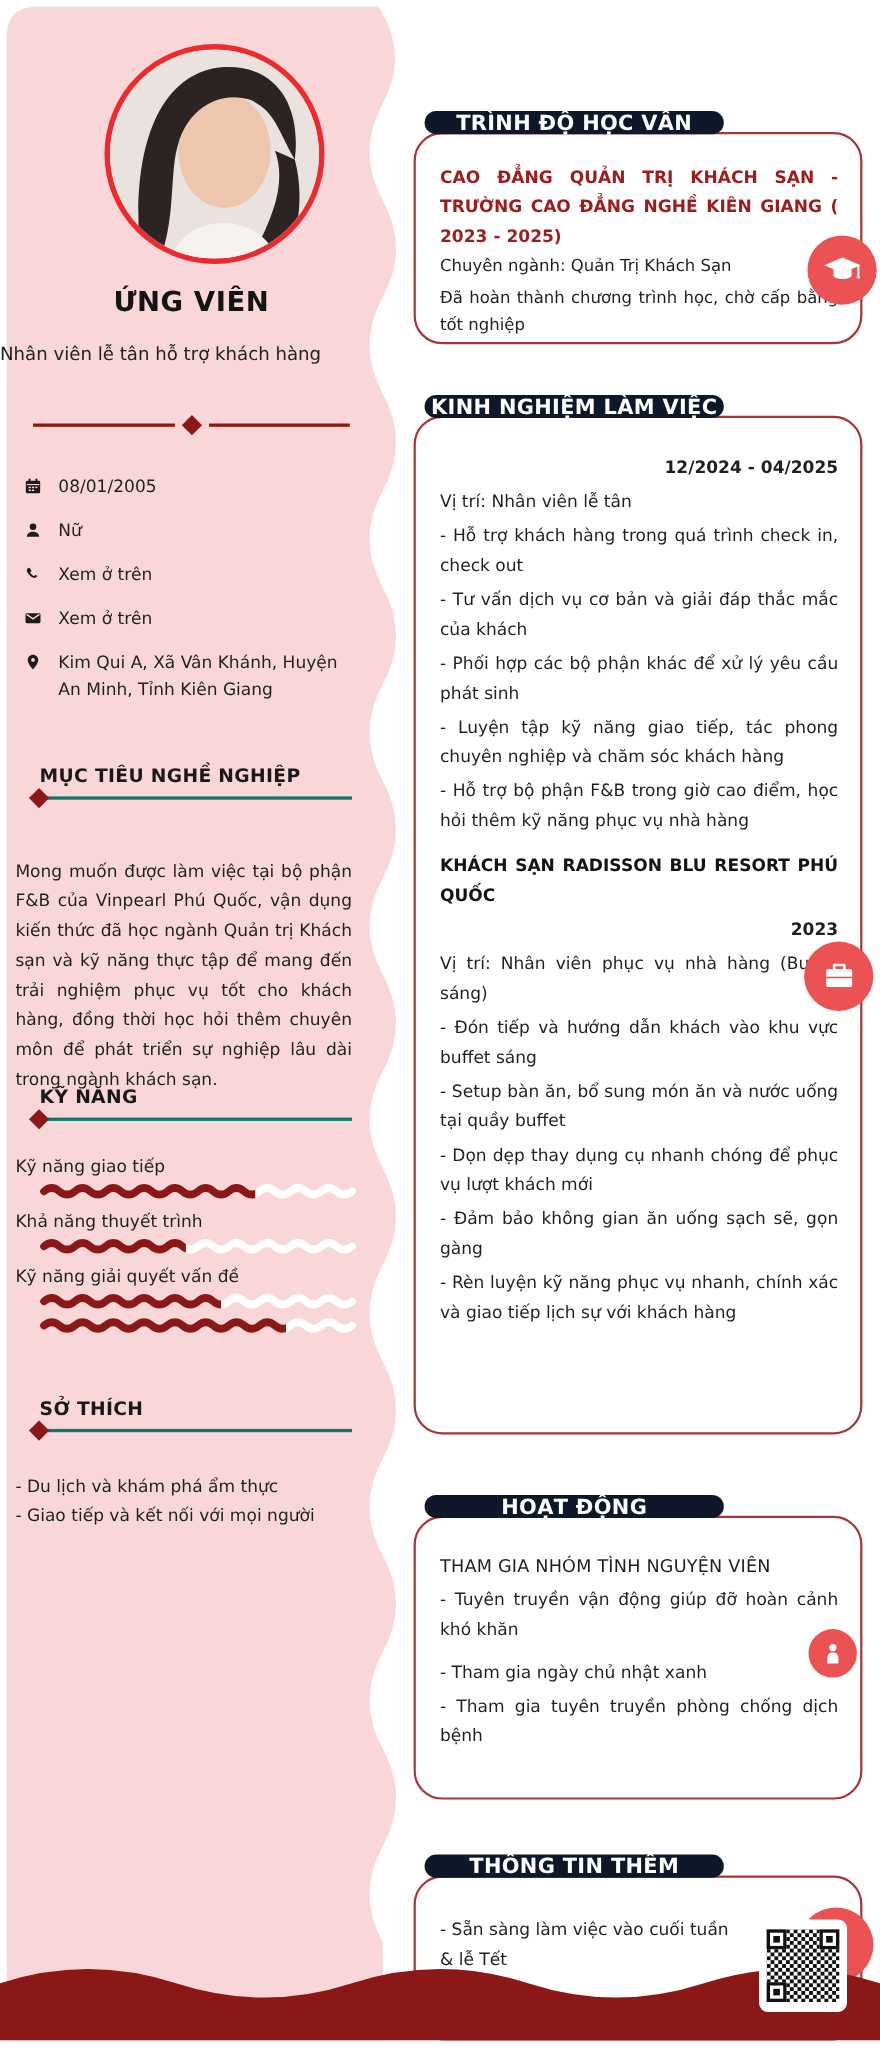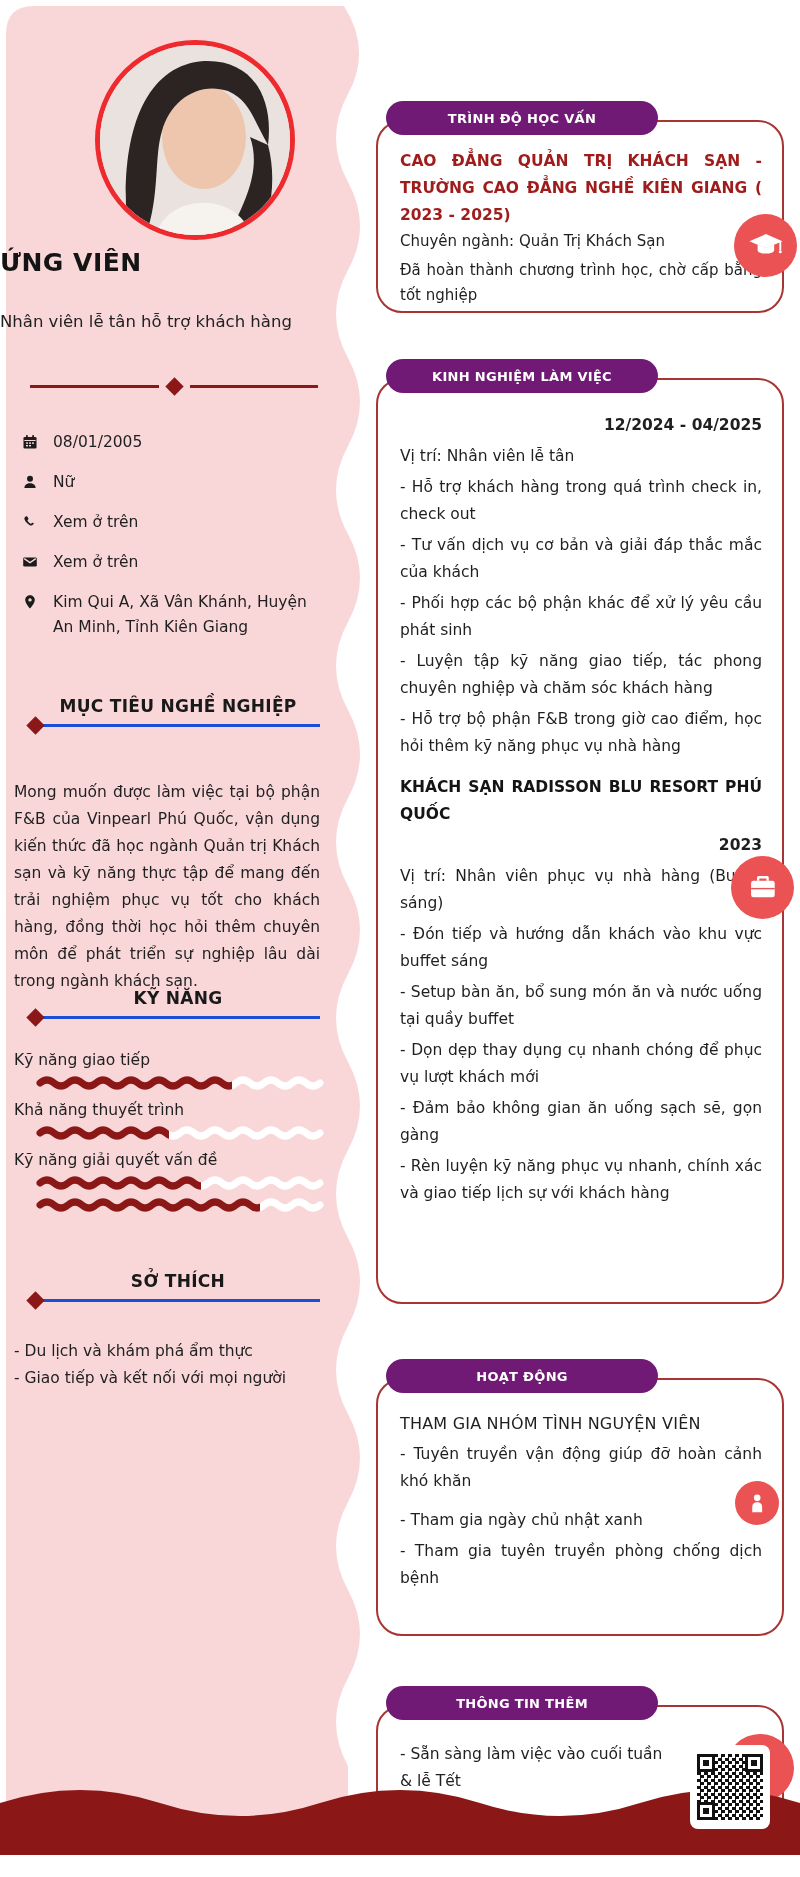--- a/index.html
+++ b/index.html
@@ -3,48 +3,48 @@
 <meta charset="utf-8">
 <style>
   html,body{margin:0;padding:0;background:#fff;}
   .page{position:relative;width:800px;height:1877px;background:#ffffff;overflow:hidden;
         font-family:"DejaVu Sans","Liberation Sans",sans-serif;color:#1f1f1f;}
   svg{display:block}
   
   .sidebar-svg{position:absolute;left:0;top:0;z-index:1}
   .photo{position:absolute;left:95px;top:40px;width:190px;height:190px;border-radius:50%;
          border:5px solid #ef2a2e;overflow:hidden;background:#ece7e4;z-index:2}
-  .name{position:absolute;left:0;top:248px;width:348px;font-size:25px;
+  .name{position:absolute;left:0;top:260px;width:348px;text-align:center;font-size:25px;
         font-weight:bold;letter-spacing:.5px;color:#141414;z-index:2}
   .subtitle{position:absolute;left:0;top:312px;width:348px;font-size:16.5px;color:#222;z-index:2}
   .divider{position:absolute;left:30px;top:380px;width:288px;display:flex;align-items:center;z-index:2}
   .divider .ln{flex:1;height:2.5px;background:#8b1717}
   .dm{width:13px;height:13px;background:#8b1717;transform:rotate(45deg)}
   .divider .dm{margin:0 9px}
   .details{position:absolute;left:22px;top:430px;width:298px;z-index:2}
   .drow{display:flex;margin-bottom:15px;font-size:15.5px;line-height:25px}
   .drow .ic{width:18px;margin-right:13px;flex:none;padding-top:4px}
-  .sb-head{position:absolute;left:36px;width:284px;z-index:2;text-align:center;font-weight:bold;
-           font-size:17px;color:#191919;padding-bottom:8px;border-bottom:3px solid #1d4ed8;letter-spacing:.3px}
+  .sb-head{position:absolute;left:36px;width:284px;z-index:2;text-align:left;font-weight:bold;
+           font-size:17px;color:#191919;padding-bottom:8px;border-bottom:3px solid #0f766e;letter-spacing:.3px}
   .sb-head .dm{position:absolute;left:-7px;bottom:-8px}
   .objective-text{position:absolute;left:14px;top:779px;width:306px;font-size:15.5px;
                   line-height:27px;text-align:justify;z-index:2}
   .skills{position:absolute;left:14px;top:1048px;width:306px;z-index:2}
   .skill-label{font-size:15.5px;line-height:24px;margin-bottom:4px}
   .skill-bar{position:relative;width:284px;height:14px;margin:0 0 8px 22px}
   .bar-svg{position:absolute;left:0;top:0;width:290px;height:14px}
   .bar-fill{position:absolute;left:0;top:0;height:14px;overflow:hidden}
   .wavepath{fill:none;stroke-width:7;stroke-linecap:round}
   .hobbies{position:absolute;left:14px;top:1338px;width:306px;font-size:15.5px;line-height:27px;z-index:2}
   
   .sec-box{position:absolute;left:376px;width:408px;border:2px solid #a93434;border-radius:26px;
            background:#fff;z-index:2;box-sizing:border-box;overflow:hidden;
            font-size:15.5px;line-height:27px}
-  .pill{position:absolute;left:386px;width:272px;height:34px;background:#701a75;border-radius:20px;
-        color:#fff;font-weight:bold;font-size:13px;letter-spacing:.3px;display:flex;
+  .pill{position:absolute;left:386px;width:272px;height:21px;background:#0f172a;border-radius:20px;
+        color:#fff;font-weight:bold;font-size:19px;letter-spacing:.3px;display:flex;
         align-items:center;justify-content:center;z-index:3}
   .sec-box p{margin:0 0 4px}
   .just{text-align:justify}
   .degree{color:#9e1c1c;font-weight:bold;line-height:27px;margin-bottom:0}
   .meta{font-size:15px;line-height:25px}
   .company{font-weight:bold;color:#141414}
   .period{font-weight:bold;text-align:right;margin:2px 0 6px}
   .position{margin-bottom:6px}
   .job+.job{margin-top:14px}
   .act-title{font-size:16px;letter-spacing:.2px;margin-bottom:10px}

